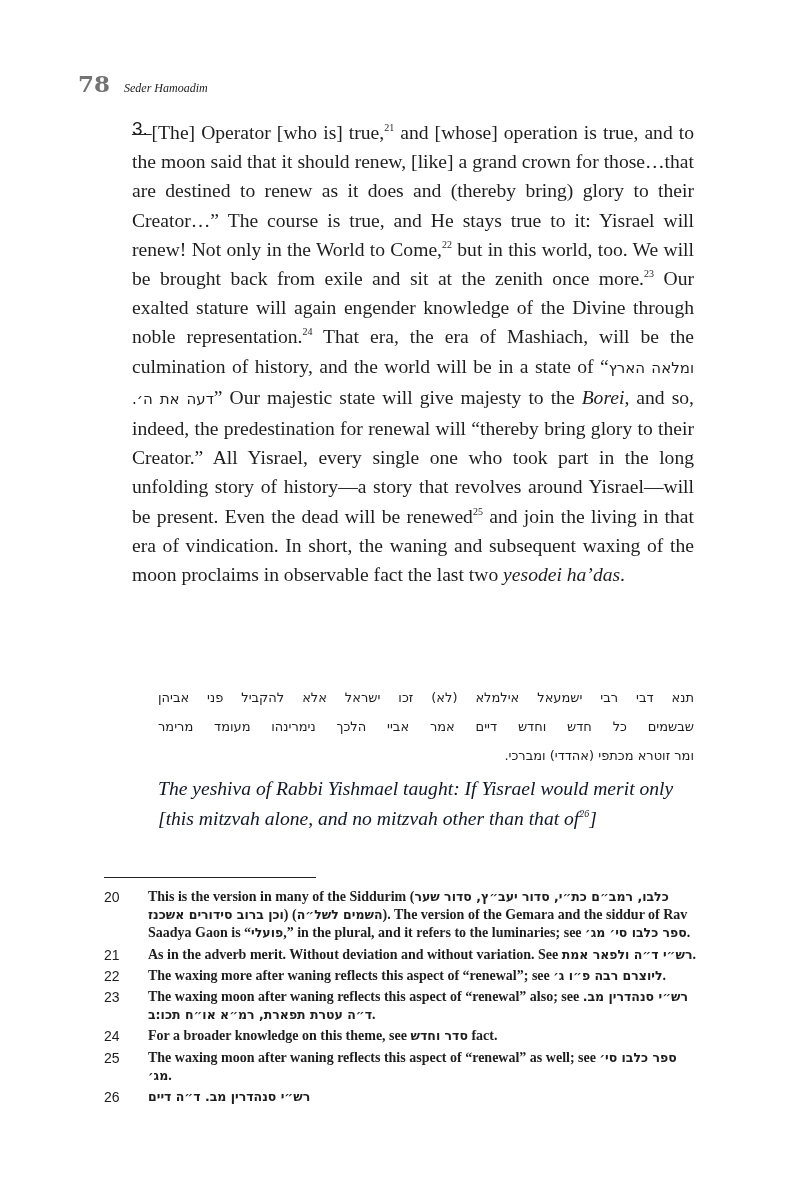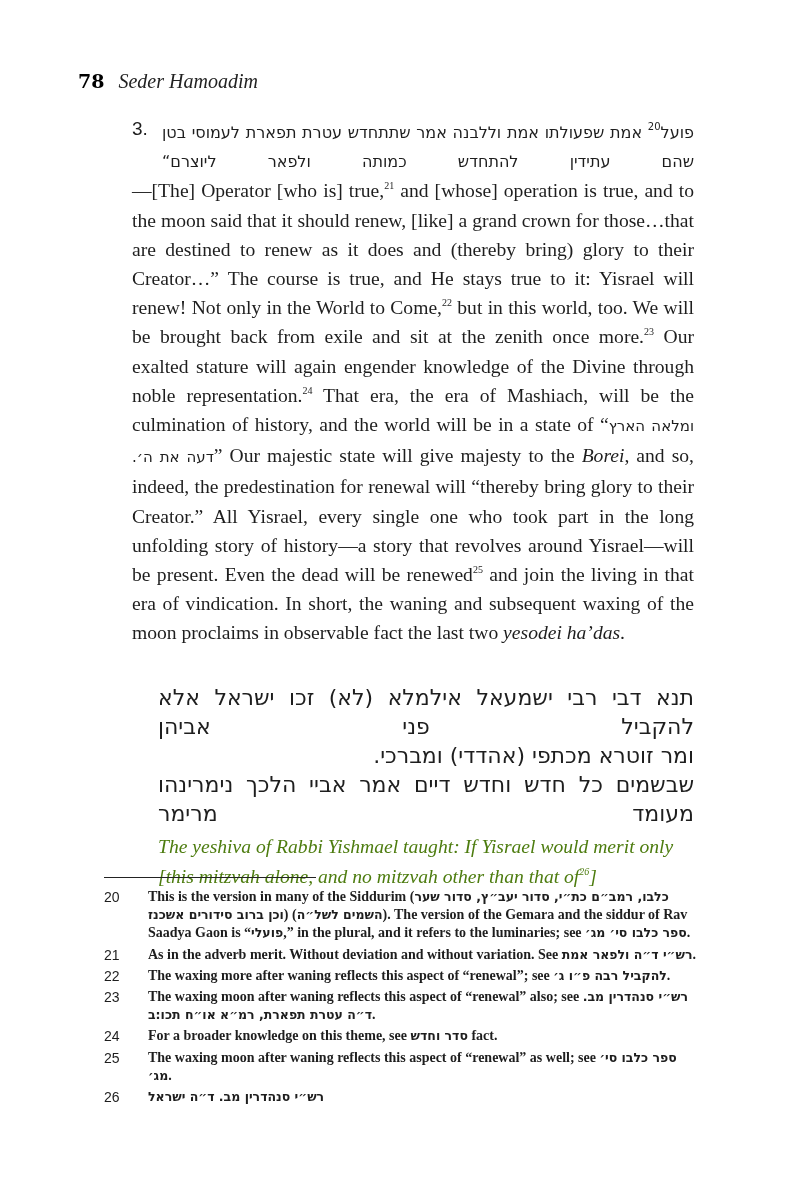--- a/index.html
+++ b/index.html
@@ -6,50 +6,50 @@
   body {
     width: 800px; height: 1195px; position: relative; overflow: hidden;
     font-family: "DejaVu Serif", "Liberation Serif", serif;
     color: #1d1d1d;
   }
   .running-head {
     position: absolute; left: 78px; top: 70px;
     display: flex; align-items: baseline;
   }
   .page-number {
-    font-family: "DejaVu Serif", serif; font-weight: bold; font-size: 19px; color: #000000;
+    font-family: "DejaVu Serif", serif; font-weight: bold; font-size: 23px; color: #737373;
     margin-right: 14px;
   }
   .running-title {
-    font-family: "Liberation Serif", serif; font-style: italic; font-size: 20px; color: #222;
+    font-family: "Liberation Serif", serif; font-style: italic; font-size: 12px; color: #222;
   }
   .item {
     position: absolute; left: 132px; top: 118px; width: 562px;
   }
   .item-number {
     position: absolute; left: 0; top: 0; font-family: "Liberation Sans", sans-serif; font-size: 19px;
   }
   .para {
     font-family: "Liberation Serif", serif; font-size: 19.6px; line-height: 29.2px;
     text-align: justify; margin: 0; color: #1e1e1e;
   }
   .heb { font-family: "DejaVu Sans", sans-serif; font-size: 15px; direction: rtl; unicode-bidi: embed; }
   sup { font-size: 10px; line-height: 0; vertical-align: 8px; }
   .quote-block {
     position: absolute; left: 158px; top: 683px; width: 536px;
   }
   .heb-block {
-    font-family: "DejaVu Sans", sans-serif; font-size: 22px; line-height: 29px;
+    font-family: "DejaVu Sans", sans-serif; font-size: 13px; line-height: 29px;
     direction: rtl; text-align: justify; margin: 0; color: #1e1e1e;
   }
   .heb-line { display: block; text-align: justify; text-align-last: justify; }
   .heb-line.last { text-align-last: right; }
   .translation {
     font-family: "Liberation Serif", serif; font-style: italic; font-size: 19.6px; line-height: 29.5px;
-    margin: 4px 0 0 0; color: #4d7c0f;
+    margin: 4px 0 0 0; color: #0f172a;
   }
   .rule {
     position: absolute; left: 104px; top: 877px; width: 212px; border-top: 1px solid #222;
   }
   .footnotes {
     position: absolute; left: 104px; top: 888px; width: 600px;
     font-family: "Liberation Serif", serif; font-size: 14px; line-height: 18.2px; color: #1e1e1e;
   }
   .fn { display: flex; margin-bottom: 3px; }
   .fn-num { width: 44px; flex: 0 0 44px; font-family: "Liberation Sans", sans-serif; font-size: 14px; }
@@ -60,62 +60,59 @@
 <body>
 
 <div class="running-head">
   <span class="page-number">78</span>
   <span class="running-title">Seder Hamoadim</span>
 </div>
 
 <div class="item">
   <span class="item-number">3.</span>
   <p class="para" style="text-indent:0; padding-left:0;">
-    <span style="display:block; direction:rtl; text-align:justify; text-align-last:justify; font-family:'DejaVu Sans',sans-serif; font-size:16px; padding-left:30px;">
-      <span>פועל</span><sup>20</sup><span> אמת שפעולתו אמת וללבנה אמר שתתחדש עטרת תפארת לעמוסי בטן שהם עתידין להתחדש כמותה ולפאר ליוצרם</span><span>“</span>
-    </span>
     <span>—[The] Operator [who is] true,</span><sup>21</sup><span> and [whose] operation is true, and to the moon said that it should renew, [like] a grand crown for those…that are destined to renew as it does and (thereby bring) glory to their Creator…” The course is true, and He stays true to it: Yisrael will renew! Not only in the World to Come,</span><sup>22</sup><span> but in this world, too. We will be brought back from exile and sit at the zenith once more.</span><sup>23</sup><span> Our exalted stature will again engender knowledge of the Divine through noble representation.</span><sup>24</sup><span> That era, the era of Mashiach, will be the culmination of history, and the world will be in a state of “</span><span class="heb">ומלאה הארץ דעה את ה׳.</span><span>” Our majestic state will give majesty to the </span><em>Borei</em><span>, and so, indeed, the predestination for renewal will “thereby bring glory to their Creator.” All Yisrael, every single one who took part in the long unfolding story of history—a story that revolves around Yisrael—will be present. Even the dead will be renewed</span><sup>25</sup><span> and join the living in that era of vindication. In short, the waning and subsequent waxing of the moon proclaims in observable fact the last two </span><em>yesodei ha’das</em><span>.</span>
   </p>
 </div>
 
 <div class="quote-block">
   <p class="heb-block">
     <span class="heb-line">תנא דבי רבי ישמעאל אילמלא (לא) זכו ישראל אלא להקביל פני אביהן</span>
+    <span class="heb-line">שבשמים כל חדש וחדש דיים אמר אביי הלכך נימרינהו מעומד מרימר</span>
     <span class="heb-line last">ומר זוטרא מכתפי (אהדדי) ומברכי.</span>
-    <span class="heb-line">שבשמים כל חדש וחדש דיים אמר אביי הלכך נימרינהו מעומד מרימר</span>
   </p>
   <p class="translation">
     <span>The yeshiva of Rabbi Yishmael taught: If Yisrael would merit only [this mitzvah alone, and no mitzvah other than that of</span><sup>26</sup><span>]</span>
   </p>
 </div>
 
 <div class="rule"></div>
 
 <div class="footnotes" id="footnotes">
     <div class="fn">
       <span class="fn-num">20</span>
       <span class="fn-text"><span>This is the version in many of the Siddurim (</span><span class="heb">כלבו, רמב״ם כת״י, סדור יעב״ץ, סדור שער השמים לשל״ה</span><span>) (</span><span class="heb">וכן ברוב סידורים אשכנז</span><span>). The version of the Gemara and the siddur of Rav Saadya Gaon is “</span><span class="heb">פועלי</span><span>,” in the plural, and it refers to the luminaries; see </span><span class="heb">ספר כלבו סי׳ מג׳</span><span>.</span></span>
     </div>
     <div class="fn">
       <span class="fn-num">21</span>
       <span class="fn-text"><span>As in the adverb merit. Without deviation and without variation. See </span><span class="heb">רש״י ד״ה ולפאר אמת</span><span>.</span></span>
     </div>
     <div class="fn">
       <span class="fn-num">22</span>
-      <span class="fn-text"><span>The waxing more after waning reflects this aspect of “renewal”; see </span><span class="heb">להקביל רבה פ״ו ג׳</span><span>.</span></span>
+      <span class="fn-text"><span>The waxing more after waning reflects this aspect of “renewal”; see </span><span class="heb">ליוצרם רבה פ״ו ג׳</span><span>.</span></span>
     </div>
     <div class="fn">
       <span class="fn-num">23</span>
       <span class="fn-text"><span>The waxing moon after waning reflects this aspect of “renewal” also; see </span><span class="heb">רש״י סנהדרין מב. ד״ה עטרת תפארת, רמ״א או״ח תכו:ב</span><span>.</span></span>
     </div>
     <div class="fn">
       <span class="fn-num">24</span>
       <span class="fn-text"><span>For a broader knowledge on this theme, see </span><span class="heb">סדר וחדש</span><span> fact.</span></span>
     </div>
     <div class="fn">
       <span class="fn-num">25</span>
       <span class="fn-text"><span>The waxing moon after waning reflects this aspect of “renewal” as well; see </span><span class="heb">ספר כלבו סי׳ מג׳</span><span>.</span></span>
     </div>
     <div class="fn">
       <span class="fn-num">26</span>
-      <span class="fn-text"><span class="heb">רש״י סנהדרין מב. ד״ה ישראל</span></span>
+      <span class="fn-text"><span class="heb">רש״י סנהדרין מב. ד״ה דיים</span></span>
     </div>
   </div>
 
 </body></html>

